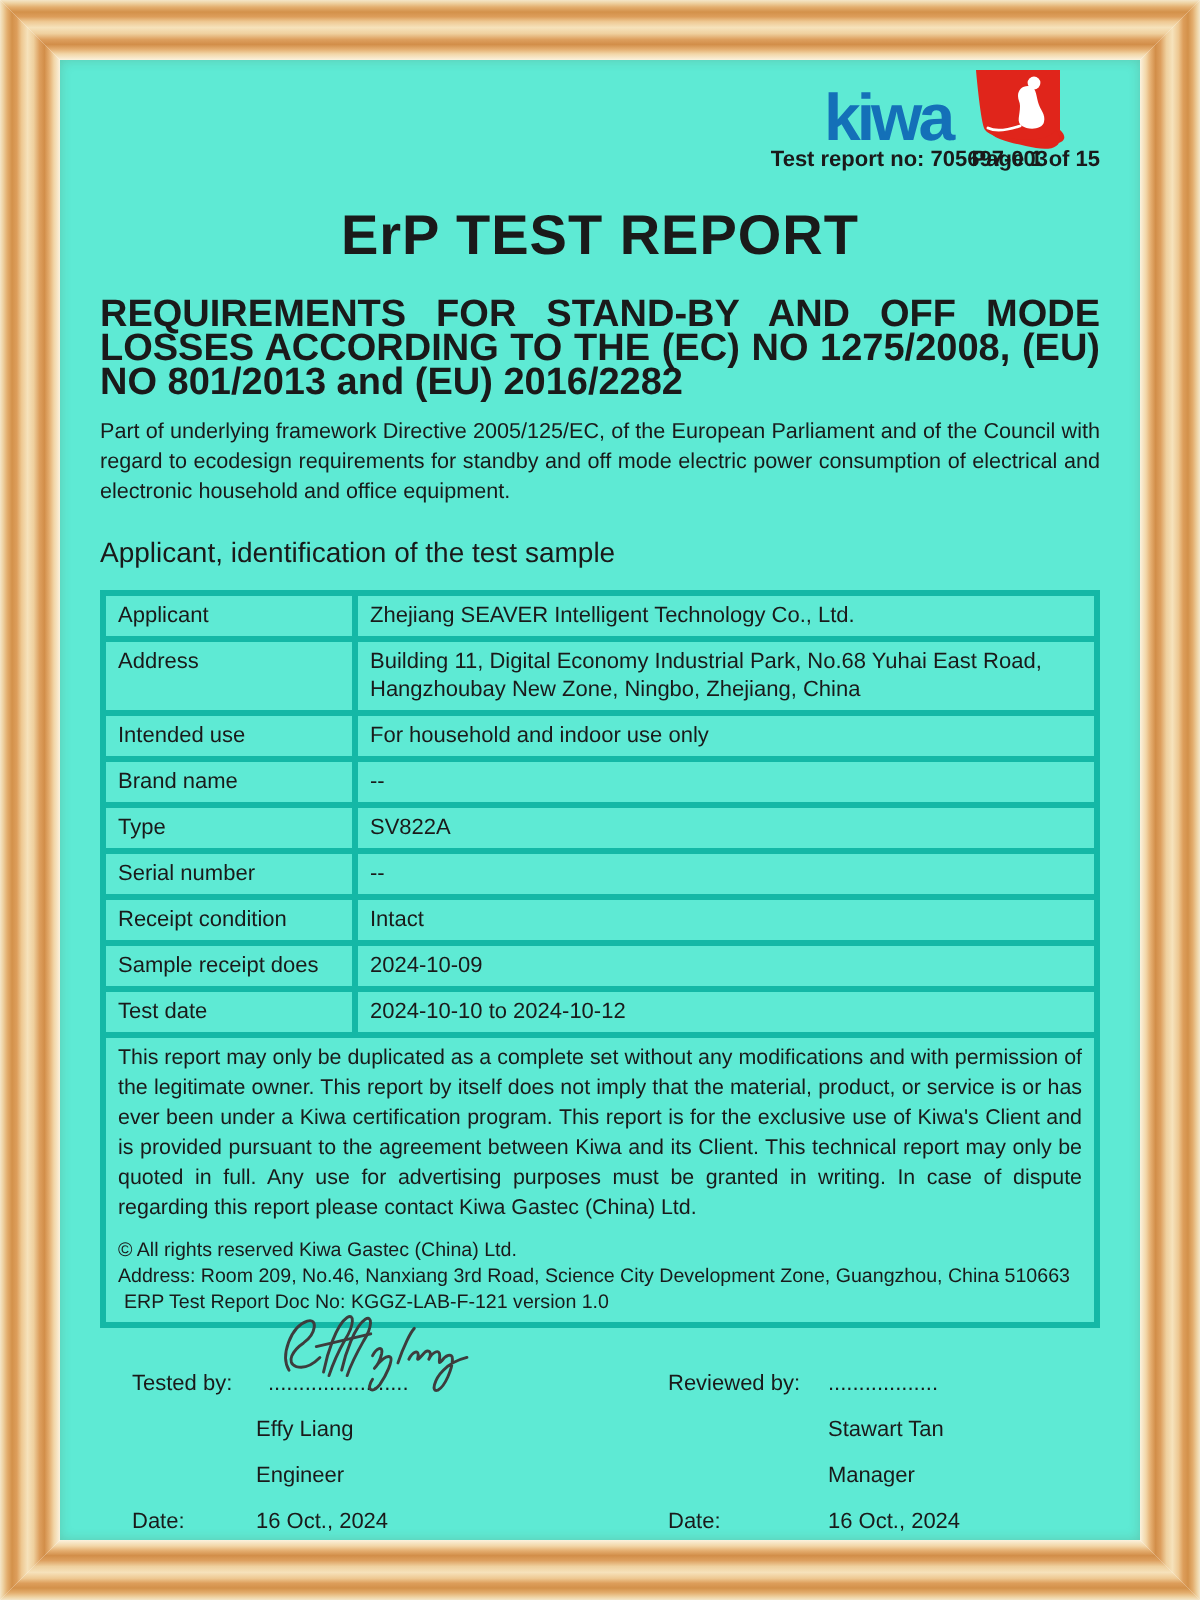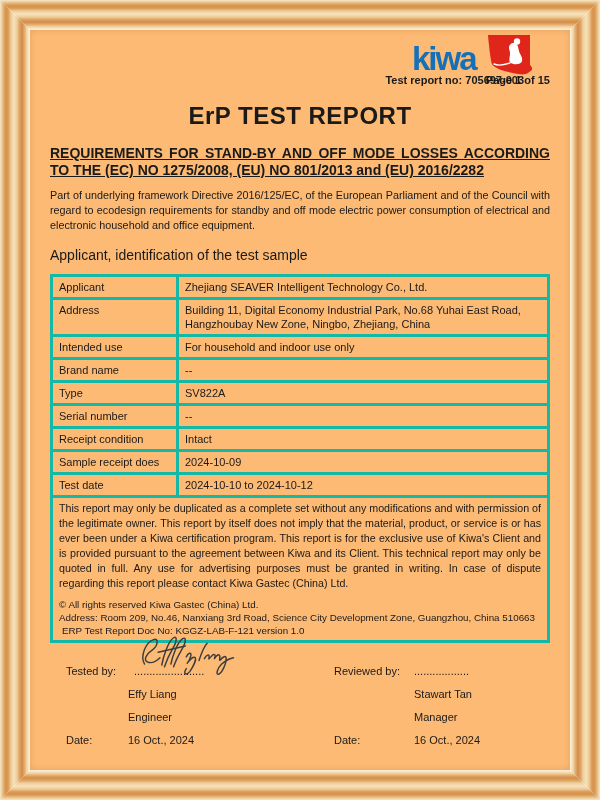--- a/index.html
+++ b/index.html
@@ -30,37 +30,37 @@
       #e4ad6f 82%, #f2d6a8 90%, #fbf2de 100%);
   }
   .wood-left { left:0; clip-path:polygon(0 0, 100% 30px, 100% calc(100% - 30px), 0 100%); }
   .wood-right {
     right:0; transform:scaleX(-1);
     clip-path:polygon(0 0, 100% 30px, 100% calc(100% - 30px), 0 100%);
   }
   
   .paper {
     position:absolute; left:30px; top:30px; width:540px; height:740px;
-    background:#fdba74; box-shadow:inset 0 0 6px rgba(90,55,15,0.18);
+    background:#5eead4; box-shadow:inset 0 0 6px rgba(90,55,15,0.18);
     padding:0 20px; overflow:hidden;
   }
   
   .header { position:relative; height:60px; }
   .logo { position:absolute; top:8px; right:20px; width:118px; height:44px; }
   .logo-text {
     position:absolute; left:0; top:2px;
     font-size:33px; font-weight:bold; letter-spacing:-2px; color:#1470b8;
   }
   .logo-flag { position:absolute; right:-6px; top:-4px; width:52px; height:50px; }
   .header-row { position:absolute; bottom:2px; left:0; right:0; height:14px; font-size:11px; font-weight:bold; }
   .page-info { position:absolute; left:0; right:0; text-align:right; }
   .report-no { position:absolute; right:26px; }
   
-  .title { margin-top:12px; text-align:center; font-size:24px; font-weight:bold; letter-spacing:0.5px; }
-  .req-heading { margin-top:15px; font-size:14px; font-weight:bold; line-height:17px; text-align:justify;text-decoration:underline; }
+  .title { margin-top:12px; text-align:center; font-size:28px; font-weight:bold; letter-spacing:0.5px; }
+  .req-heading { margin-top:15px; font-size:19px; font-weight:bold; line-height:17px; text-align:justify; }
   .intro { margin-top:9px; font-size:10.8px; line-height:15px; text-align:justify; }
   .section-heading { margin-top:14px; font-size:14px; font-weight:normal; }
   
   table.sample {
     margin-top:11px; width:500px; border-collapse:collapse;
     font-size:11px; line-height:14px;
   }
   table.sample td { border:3px solid #14b8a6; padding:3px 6px; vertical-align:top; }
   td.lbl { width:126px; }
   td.legal { padding:5px 7px 4px 7px; }
@@ -102,21 +102,21 @@
     <div class="header-row">
       <span class="page-info">Page 1 of 15</span>
       <span class="report-no">Test report no: 705697-003</span>
     </div>
   </div>
 
   <div class="title">ErP TEST REPORT</div>
 
   <div class="req-heading">REQUIREMENTS FOR STAND-BY AND OFF MODE LOSSES ACCORDING TO THE (EC) NO 1275/2008, (EU) NO 801/2013 and (EU) 2016/2282</div>
 
-  <p class="intro">Part of underlying framework Directive 2016/125/EC, of the European Parliament and of the Council with regard to ecodesign requirements for standby and off mode electric power consumption of electrical and electronic household and office equipment.</p>
+  <p class="intro">Part of underlying framework Directive 2005/125/EC, of the European Parliament and of the Council with regard to ecodesign requirements for standby and off mode electric power consumption of electrical and electronic household and office equipment.</p>
 
   <div class="section-heading">Applicant, identification of the test sample</div>
 
   <table class="sample">
     <tbody>
       <tr>
         <td class="lbl">Applicant</td>
         <td>Zhejiang SEAVER Intelligent Technology Co., Ltd.</td>
       </tr>
       <tr>

